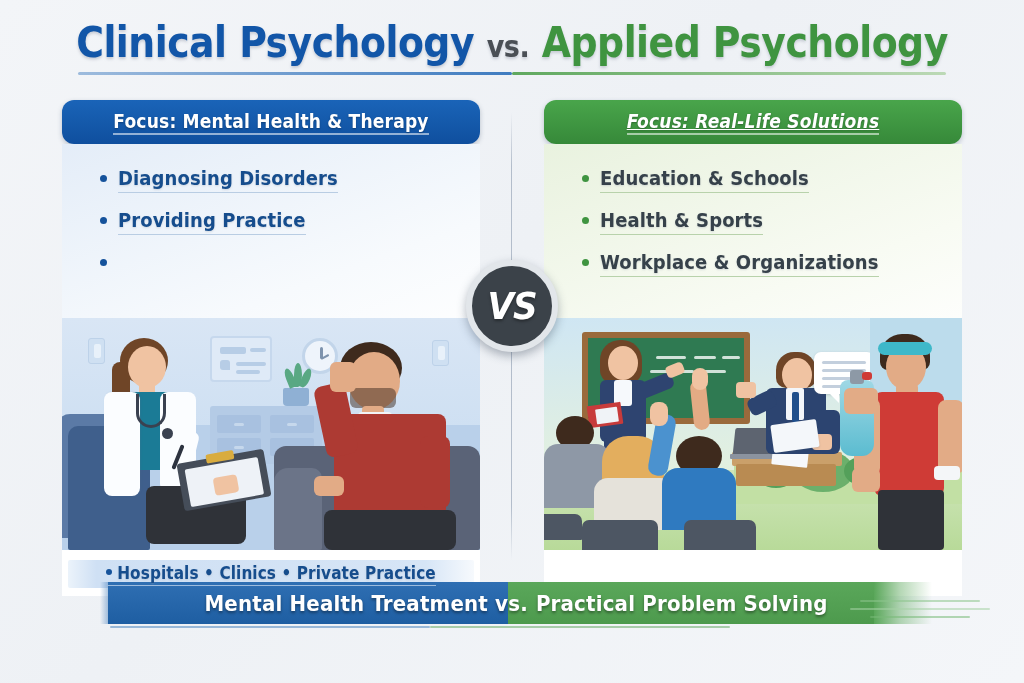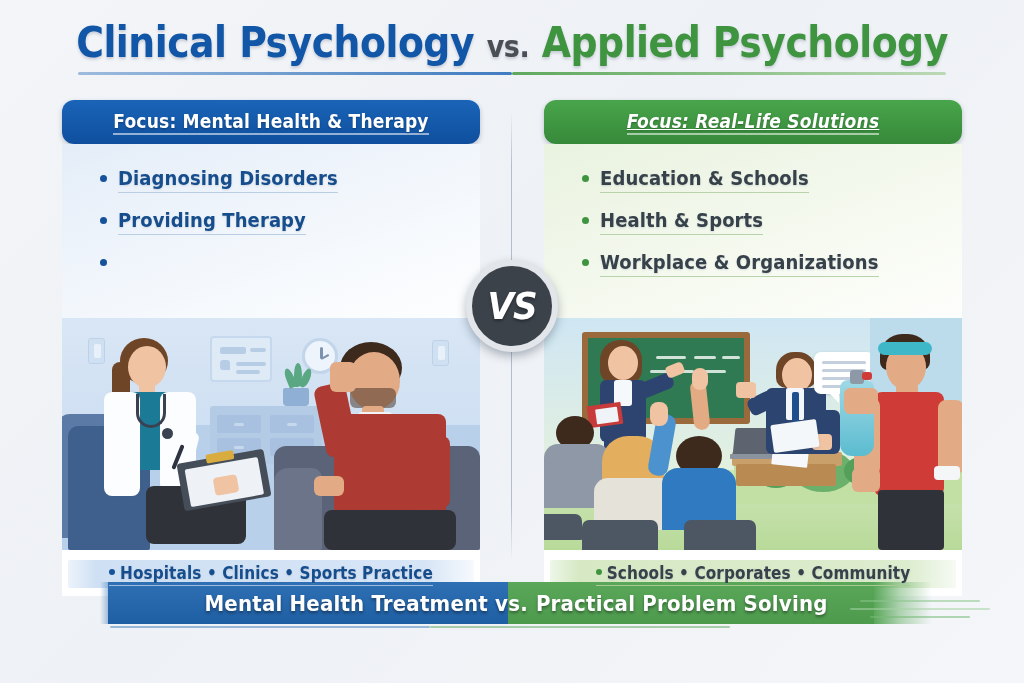--- a/index.html
+++ b/index.html
@@ -199,21 +199,21 @@
 
   <div class="panel-body" id="body-left">
 
     <div class="bullets">
       <div class="bullet">
         <span class="dot"></span>
         <span class="btxt">Diagnosing Disorders</span>
       </div>
       <div class="bullet">
         <span class="dot"></span>
-        <span class="btxt">Providing Therapy</span>
+        <span class="btxt">Providing Practice</span>
       </div>
       <div class="bullet">
         <span class="dot"></span>
       </div>
     </div>
 
     <div class="art" id="art-left">
       <div class="wallband"></div>
 
       <div class="sw" style="left:26px; top:20px;">
@@ -281,21 +281,21 @@
       <div class="sh shirtR r8" style="left:272px; top:96px; width:112px; height:112px;"></div>
       <div class="sh shirtR r8" style="left:258px; top:66px; width:32px; height:72px; transform:rotate(-12deg);"></div>
       <div class="sh skin2 r6" style="left:268px; top:44px; width:26px; height:30px;"></div>
       <div class="sh shirtR r8" style="left:358px; top:118px; width:30px; height:72px;"></div>
       <div class="sh skin2 r6" style="left:252px; top:158px; width:30px; height:20px;"></div>
       <div class="sh pants r8" style="left:262px; top:192px; width:132px; height:40px;"></div>
     </div>
 
     <div class="footstrip" id="foot-left">
       <div class="brush"></div>
-      <span class="foottxt"><span class="fdot"></span><span>Hospitals • Clinics • Sports Practice</span></span>
+      <span class="foottxt"><span class="fdot"></span><span>Hospitals • Clinics • Private Practice</span></span>
     </div>
   </div>
 </div>
 
 <div class="panel" id="panel-right">
 
   <div class="panel-head" id="head-right">
     <span class="htxt">Focus: Real-Life Solutions</span>
   </div>
 
@@ -392,24 +392,20 @@
       <div class="sh skin2 r8" style="left:394px; top:82px; width:26px; height:74px;"></div>
       <div class="sh skin2 r6" style="left:308px; top:150px; width:28px; height:24px;"></div>
       <div class="sh" style="left:390px; top:148px; width:26px; height:14px; background:#f4f6f8; border-radius:4px;"></div>
       <div class="sh" style="left:296px; top:62px; width:34px; height:76px; background:linear-gradient(180deg,#9fd8e5,#5bbcd0); border-radius:8px 8px 12px 12px;"></div>
       <div class="sh" style="left:306px; top:52px; width:14px; height:14px; background:#8d99a6; border-radius:3px;"></div>
       <div class="sh" style="left:318px; top:54px; width:10px; height:8px; background:#cf3b36; border-radius:3px;"></div>
       <div class="sh skin2 r6" style="left:300px; top:70px; width:34px; height:26px;"></div>
       <div class="sh pants r4" style="left:334px; top:172px; width:66px; height:60px;"></div>
     </div>
 
-    <div class="footstrip" id="foot-right">
-      <div class="brush"></div>
-      <span class="foottxt"><span class="fdot"></span><span>Schools • Corporates • Community</span></span>
-    </div>
   </div>
 </div>
 
 <div id="divider"></div>
 <div id="vs-badge">
   <span class="vt">VS</span>
 </div>
 
 <div id="banner">
   <div class="frayL"></div>

